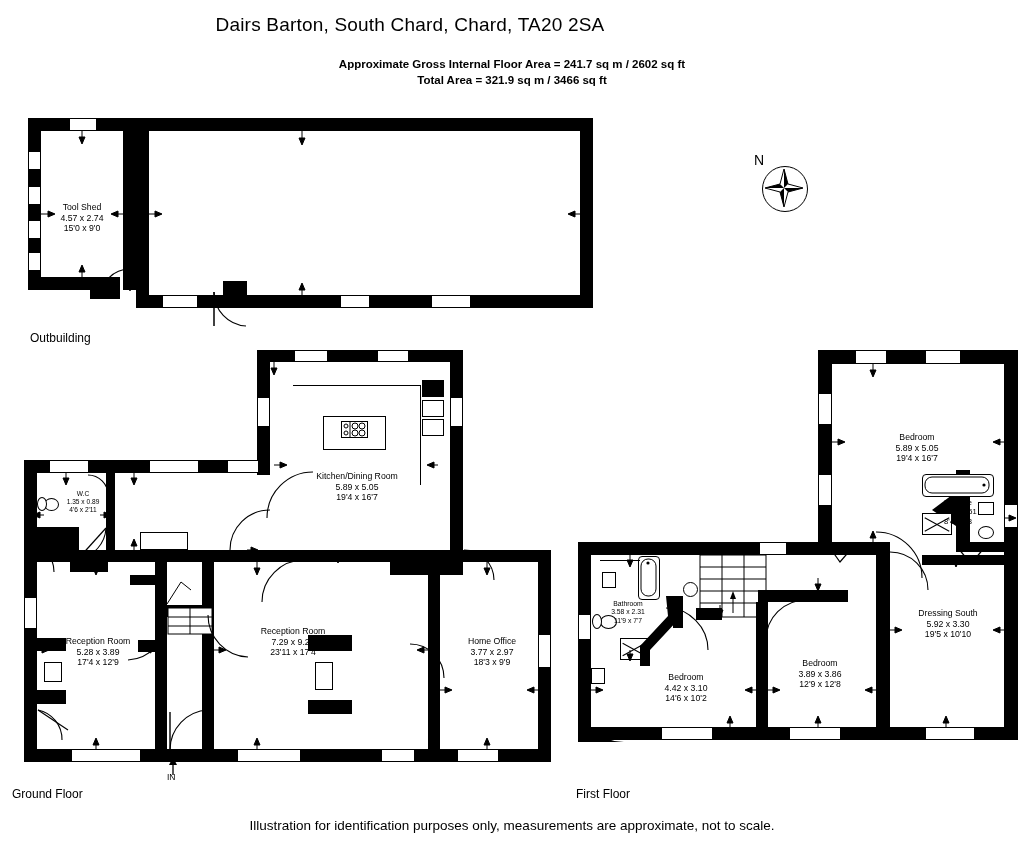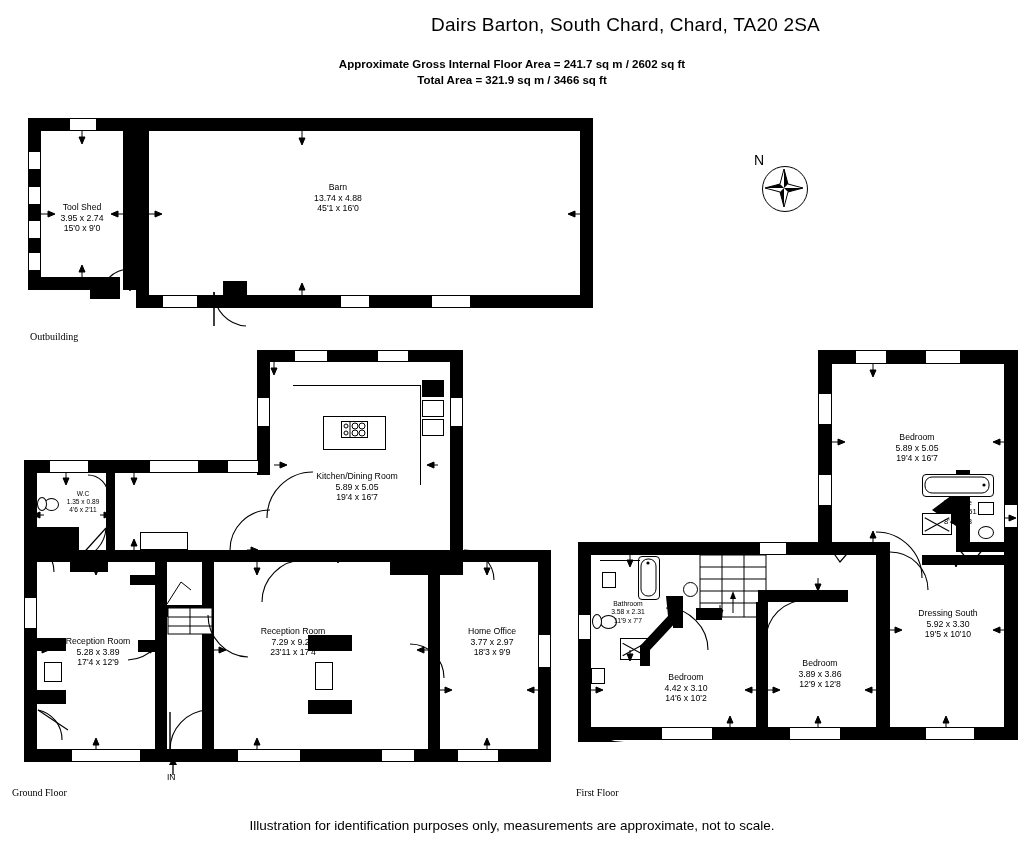--- a/index.html
+++ b/index.html
@@ -1,24 +1,24 @@
 <!DOCTYPE html>
 <html><head>
 <meta charset="utf-8">
 <style>
   html,body{margin:0;padding:0;background:#fff;}
   body{width:1024px;height:845px;position:relative;overflow:hidden;
        font-family:"Liberation Sans","DejaVu Sans",sans-serif;color:#000;}
 
-  .title{position:absolute;top:14px;left:0;width:820px;text-align:right;
+  .title{position:absolute;top:14px;left:0;width:820px;text-align:center;
          font-size:19px;font-weight:400;letter-spacing:.2px;}
   .areas{position:absolute;top:56px;left:0;width:1024px;text-align:center;
          font-size:11.5px;font-weight:bold;line-height:16px;}
 
-  .sectlabel{position:absolute;font-size:10px;font-family:Liberation Serif, serif;}
+  .sectlabel{position:absolute;font-size:12px;}
 
   
   .plan{position:absolute;}
   .w{position:absolute;background:#000;}           
   .rm{position:absolute;text-align:center;font-size:8.7px;line-height:10.5px;
       white-space:nowrap;}
   .rmname{font-size:8.7px;}
   .win{position:absolute;background:#fff;border-top:1.5px solid #000;
         border-bottom:1.5px solid #000;box-sizing:border-box;}
   .win.v{border:none;border-left:1.5px solid #000;border-right:1.5px solid #000;}
@@ -112,27 +112,22 @@
         <polygon points="540,96 547,93 547,99"></polygon>
       <line x1="274" y1="13" x2="274" y2="26"></line>
         <polygon points="274,27 271,20 277,20"></polygon>
       <line x1="274" y1="177" x2="274" y2="166"></line>
         <polygon points="274,165 271,172 277,172"></polygon>
     </g>
   </svg>
 
   <div class="rm" style="left:8px;top:84px;width:92px;">
     <div class="rmname">Tool Shed</div>
-    <div>3.95 x 2.74</div>
+    <div>4.57 x 2.74</div>
     <div>15'0 x 9'0</div>
-  </div>
-  <div class="rm" style="left:250px;top:64px;width:120px;">
-    <div class="rmname">Barn</div>
-    <div>13.74 x 4.88</div>
-    <div>45'1 x 16'0</div>
   </div>
 </div>
 
 <div class="sectlabel" style="left:30px;top:331px;">Outbuilding</div>
 
 <div class="plan" style="left:10px;top:350px;width:550px;height:415px;">
 
   <div class="w" style="left:247px;top:0;width:206px;height:12px;"></div>
   <div class="w" style="left:247px;top:0;width:13px;height:125px;"></div>
   <div class="w" style="left:440px;top:0;width:13px;height:185px;"></div>
@@ -321,21 +316,21 @@
   <div class="rm" style="left:38px;top:286px;width:100px;">
     <div>Reception Room</div>
     <div>5.28 x 3.89</div>
     <div>17'4 x 12'9</div>
   </div>
   <div class="rm" style="left:228px;top:276px;width:110px;">
     <div>Reception Room</div>
     <div>7.29 x 9.26</div>
     <div>23'11 x 17'4</div>
   </div>
-  <div class="rm" style="left:436px;top:276px;width:92px;">
+  <div class="rm" style="left:436px;top:286px;width:92px;">
     <div>Home Office</div>
     <div>3.77 x 2.97</div>
     <div>18'3 x 9'9</div>
   </div>
 </div>
 
 <svg style="position:absolute;left:166px;top:757px;width:14px;height:18px;">
   <line x1="7" y1="18" x2="7" y2="4" stroke="#000" stroke-width="1.3"></line>
   <polygon points="7,0 3,8 11,8" fill="#000"></polygon>
 </svg>

